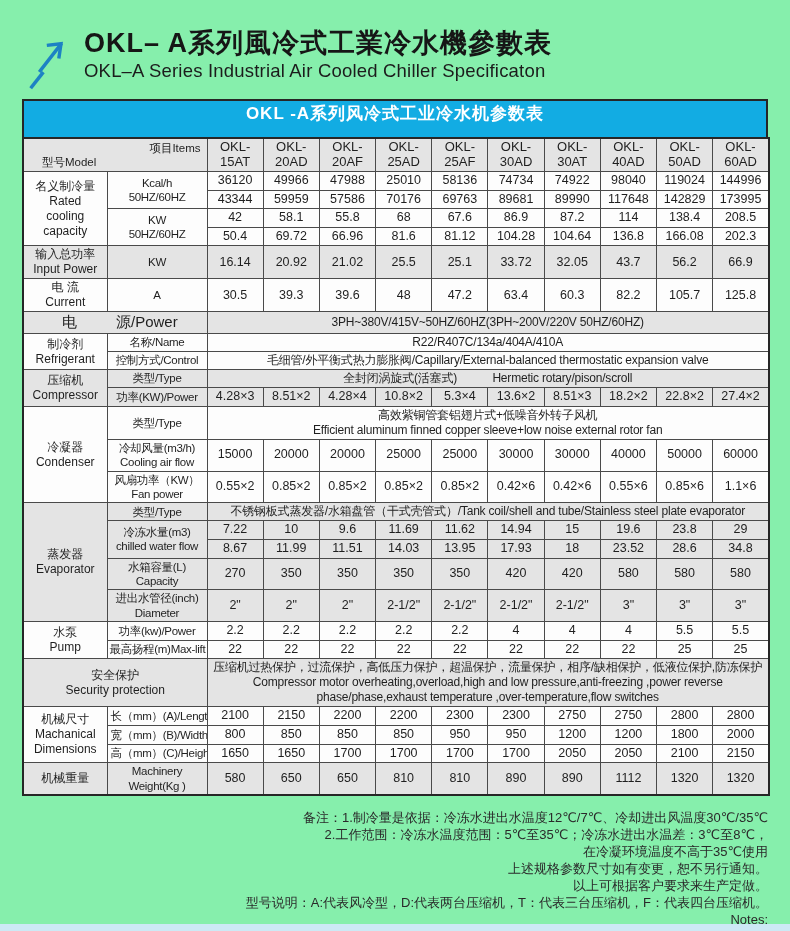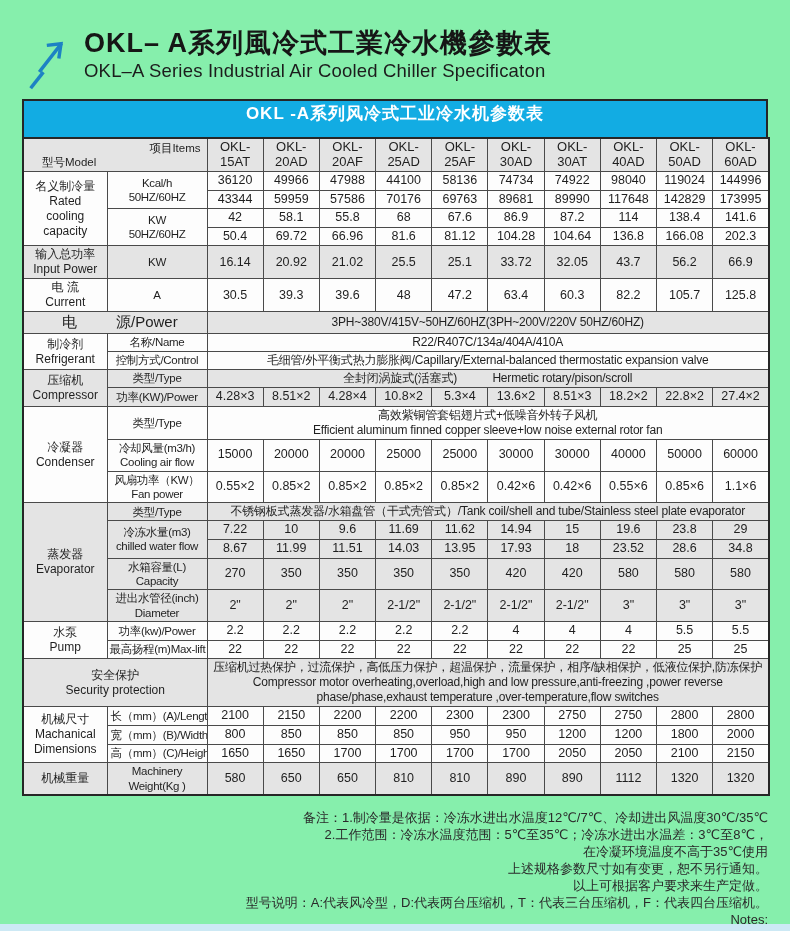--- a/index.html
+++ b/index.html
@@ -115,21 +115,21 @@
             <td class="model">OKL-<br>40AD</td>
             <td class="model">OKL-<br>50AD</td>
             <td class="model">OKL-<br>60AD</td>
           </tr>
           <tr>
             <td rowspan="4" class="lab">名义制冷量<br>Rated<br>cooling<br>capacity</td>
             <td rowspan="2" class="item">Kcal/h<br>50HZ/60HZ</td>
             <td class="val">36120</td>
             <td class="val">49966</td>
             <td class="val">47988</td>
-            <td class="val">44100</td>
+            <td class="val">25010</td>
             <td class="val">58136</td>
             <td class="val">74734</td>
             <td class="val">74922</td>
             <td class="val">98040</td>
             <td class="val">119024</td>
             <td class="val">144996</td>
           </tr>
           <tr>
             <td class="val">43344</td>
             <td class="val">59959</td>
@@ -146,21 +146,21 @@
             <td rowspan="2" class="item">KW<br>50HZ/60HZ</td>
             <td class="val">42</td>
             <td class="val">58.1</td>
             <td class="val">55.8</td>
             <td class="val">68</td>
             <td class="val">67.6</td>
             <td class="val">86.9</td>
             <td class="val">87.2</td>
             <td class="val">114</td>
             <td class="val">138.4</td>
-            <td class="val">141.6</td>
+            <td class="val">208.5</td>
           </tr>
           <tr>
             <td class="val">50.4</td>
             <td class="val">69.72</td>
             <td class="val">66.96</td>
             <td class="val">81.6</td>
             <td class="val">81.12</td>
             <td class="val">104.28</td>
             <td class="val">104.64</td>
             <td class="val">136.8</td>

